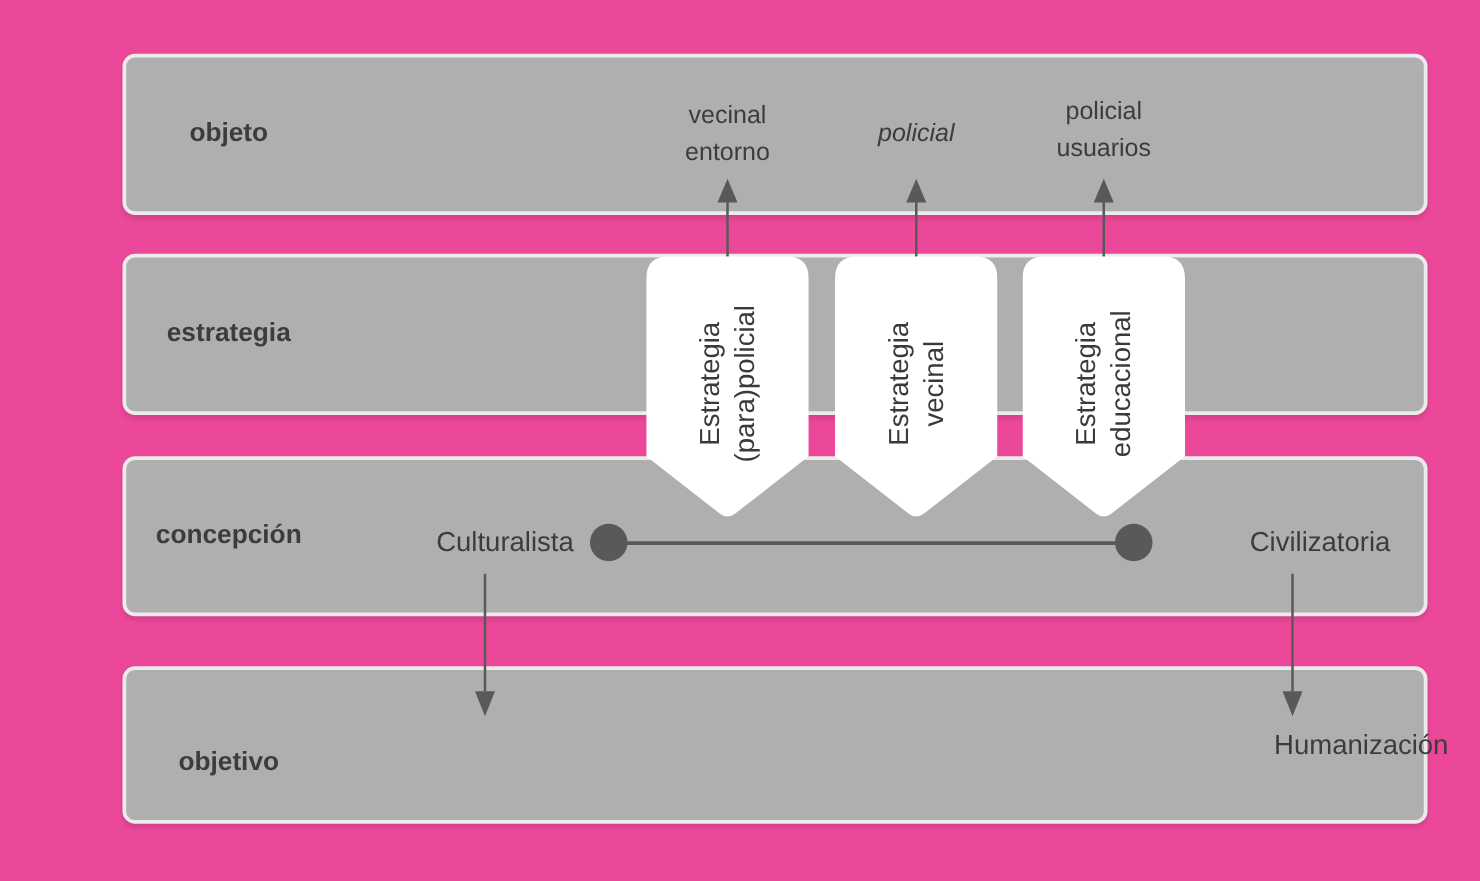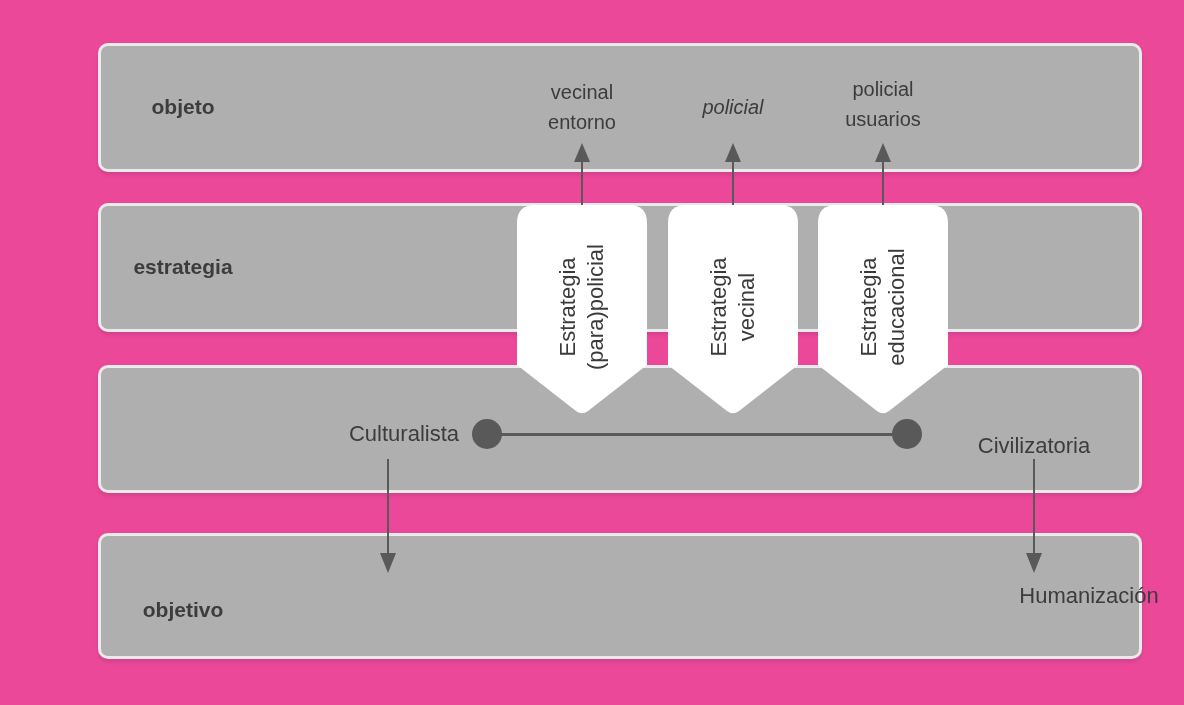--- a/index.html
+++ b/index.html
@@ -125,20 +125,21 @@
 
 <div class="canvas">
 
   <div class="band band-objeto"></div>
   <div class="band band-estrategia"></div>
   <div class="band band-concepcion"></div>
   <div class="band band-objetivo"></div>
 
   <div class="row-label" style="top:95px;">objeto</div>
   <div class="row-label" style="top:255px;">estrategia</div>
+  <div class="row-label" style="top:416px;">concepción</div>
   <div class="row-label" style="top:585px;margin-top:13px;">objetivo</div>
 
   <div class="obj-label" style="left:582px;top:77px;">
     <div>vecinal</div>
     <div>entorno</div>
   </div>
   <div class="obj-label italic" style="left:733px;top:92px;">
     <div>policial</div>
   </div>
   <div class="obj-label" style="left:883px;top:74px;">
@@ -178,21 +179,21 @@
     <div class="vtext">
       <div>Estrategia</div>
       <div>educacional</div>
     </div>
   </div>
 
   <div class="axis-line"></div>
   <div class="axis-dot" style="left:472px;top:419px;"></div>
   <div class="axis-dot" style="left:892px;top:419px;"></div>
   <div class="side-label" style="left:388px;top:421px;margin-left:16px;">Culturalista</div>
-  <div class="side-label" style="left:1034px;top:421px;margin-top:12px;">Civilizatoria</div>
+  <div class="side-label" style="left:1056px;top:421px;">Civilizatoria</div>
 
   <div class="arrow-line-v" style="left:387px;top:459px;height:94px;"></div>
   <div class="arrow-head-down" style="left:380px;top:553px;"></div>
   <div class="arrow-line-v" style="left:1033px;top:459px;height:94px;"></div>
   <div class="arrow-head-down" style="left:1026px;top:553px;"></div>
 
   <div class="side-label" style="left:1089px;top:583px;">Humanización</div>
 
 </div>
 

